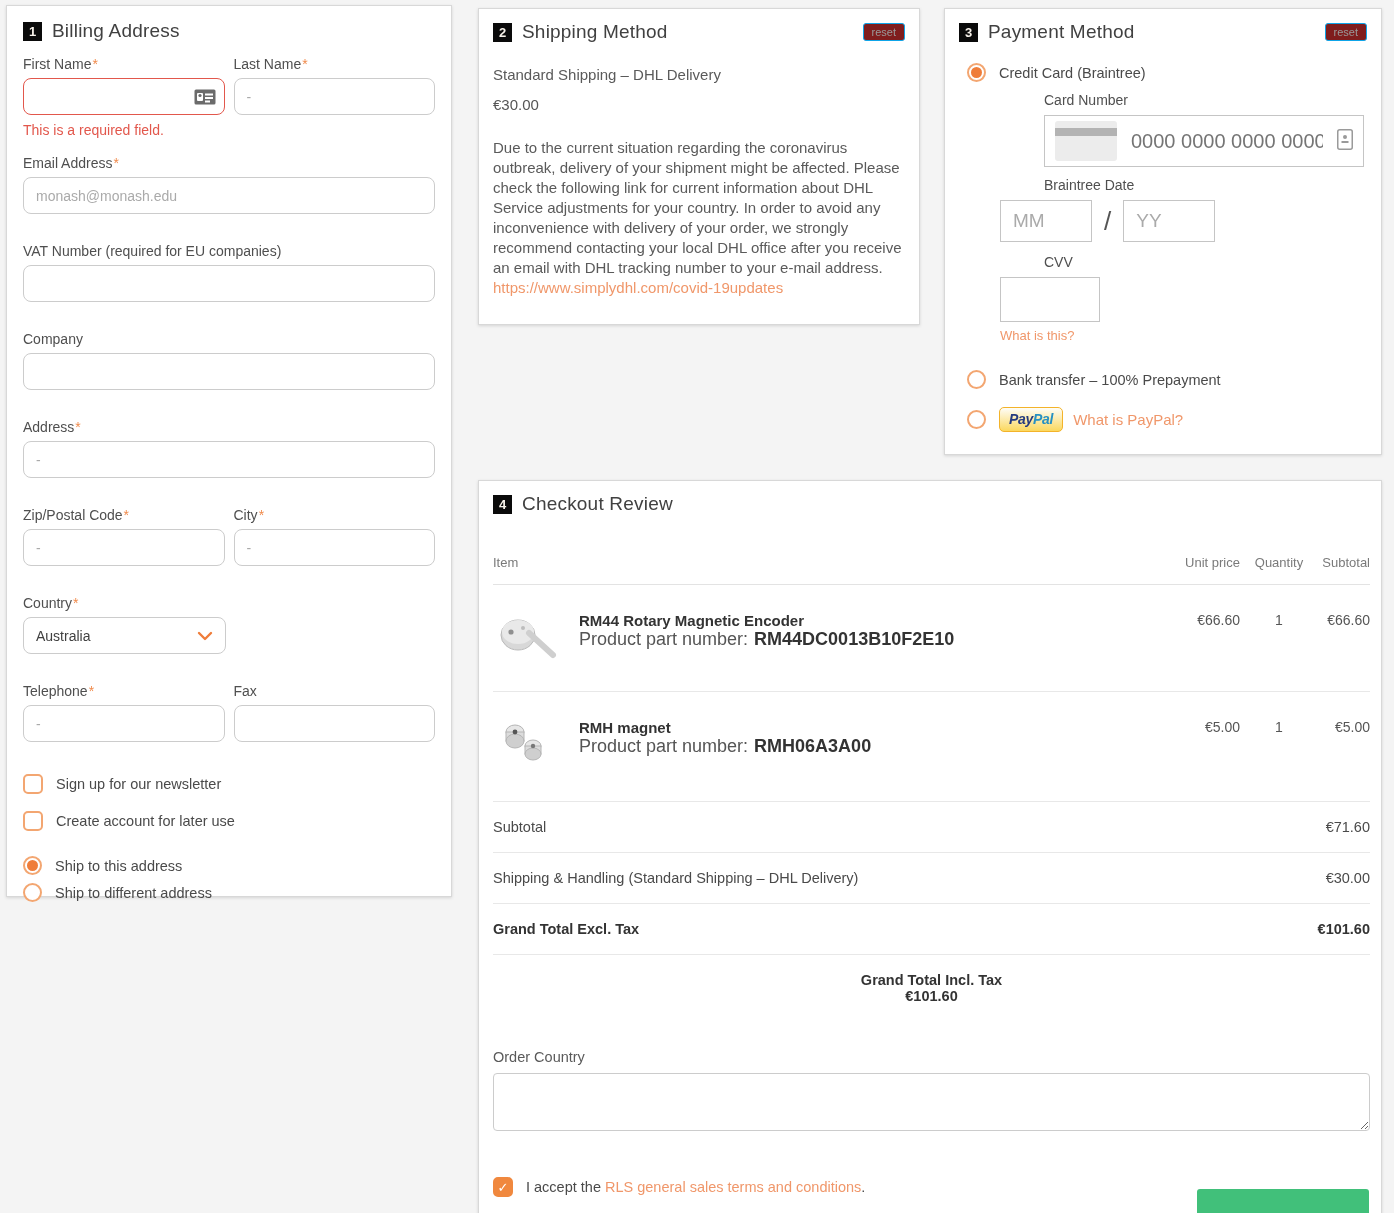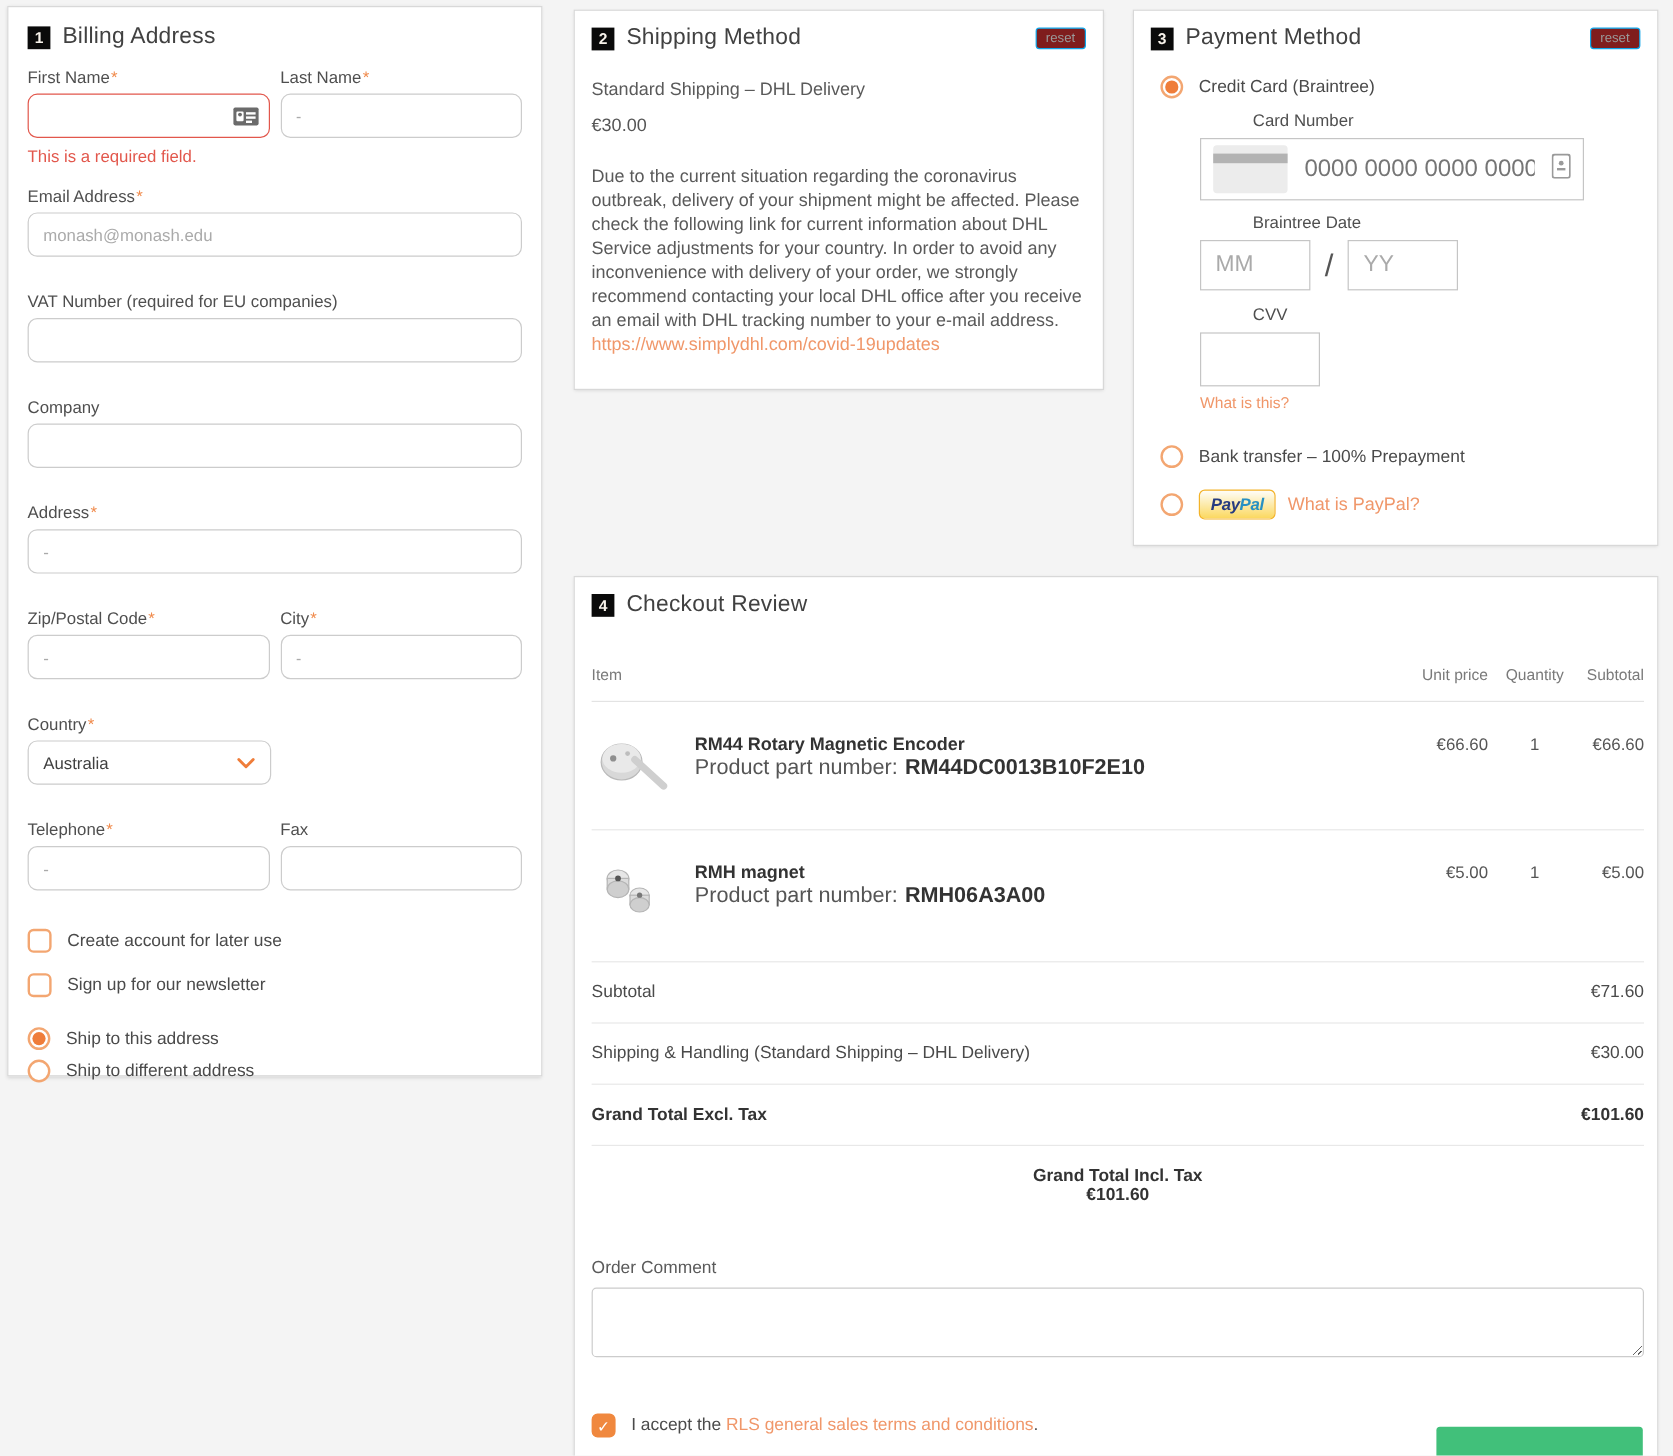--- a/index.html
+++ b/index.html
@@ -90,21 +90,21 @@
   .ship-price  { font-size:15px; color:#555; margin-top:13px; }
   .ship-notice { font-size:15px; color:#5a5a5a; line-height:20px; margin-top:25px; }
   a.olink { color:#f0976a; text-decoration:none; cursor:pointer; }
 
   
   .pay-choice { display:flex; align-items:center; margin:20px 0 0 8px; cursor:pointer; }
   .pay-fields { margin:10px 0 0 41px; }
   .pay-label { font-size:14px; color:#4f4f4f; margin-bottom:7px; display:block;margin-left:44px; }
   .card-field {
     width:320px; height:52px; border:1px solid #c5c5c5; background:#fff;
-    display:flex; align-items:center; padding:0 10px;
+    display:flex; align-items:center; padding:0 10px;margin-left:44px;
   }
   .card-graphic { width:62px; height:40px; background:#ececec; border-radius:3px; position:relative; flex:0 0 auto; }
   .card-graphic .stripe { position:absolute; left:0; right:0; top:7px; height:8px; background:#b3b3b3; }
   .card-num-input {
     border:none; outline:none; flex:1; font-size:20px; color:#555; padding:0 14px;
     font-family:inherit; min-width:0; background:transparent;
   }
   .card-lock { flex:0 0 auto; }
   .exp-row { display:flex; align-items:center; }
   .pay-text {
@@ -249,25 +249,25 @@
         <div class="col">
           <label class="flabel">Fax</label>
           <input class="tinput" type="text" style="">
         </div>
       </div>
     </div>
 
     <div class="choice-sect">
       <div class="choice-row">
         <span class="cb"></span>
-        <span class="choice-label">Create account for later use</span>
+        <span class="choice-label">Sign up for our newsletter</span>
       </div>
       <div class="choice-row">
         <span class="cb"></span>
-        <span class="choice-label">Sign up for our newsletter</span>
+        <span class="choice-label">Create account for later use</span>
       </div>
     </div>
 
     <div class="radio-sect">
       <div class="choice-row">
         <span class="radio selected">
             <span class="dot"></span>
           </span>
         <span class="choice-label">Ship to this address</span>
       </div>
@@ -427,21 +427,21 @@
     <div class="tot-row bold">
       <span>Grand Total Excl. Tax</span>
       <span>€101.60</span>
     </div>
     <div class="tot-row bold last">
       <span>Grand Total Incl. Tax</span>
       <span>€101.60</span>
     </div>
 
     <div class="comment-sect">
-      <label class="comment-label">Order Comment</label>
+      <label class="comment-label">Order Country</label>
       <textarea class="comment-area" style=""></textarea>
     </div>
 
     <div class="accept-sect">
       <div class="accept-row">
         <span class="cb checked">
             <span class="tick">✓</span>
           </span>
         <span class="choice-label"><span>I accept the </span><a class="olink">RLS general sales terms and conditions</a><span>.</span></span>
       </div>

